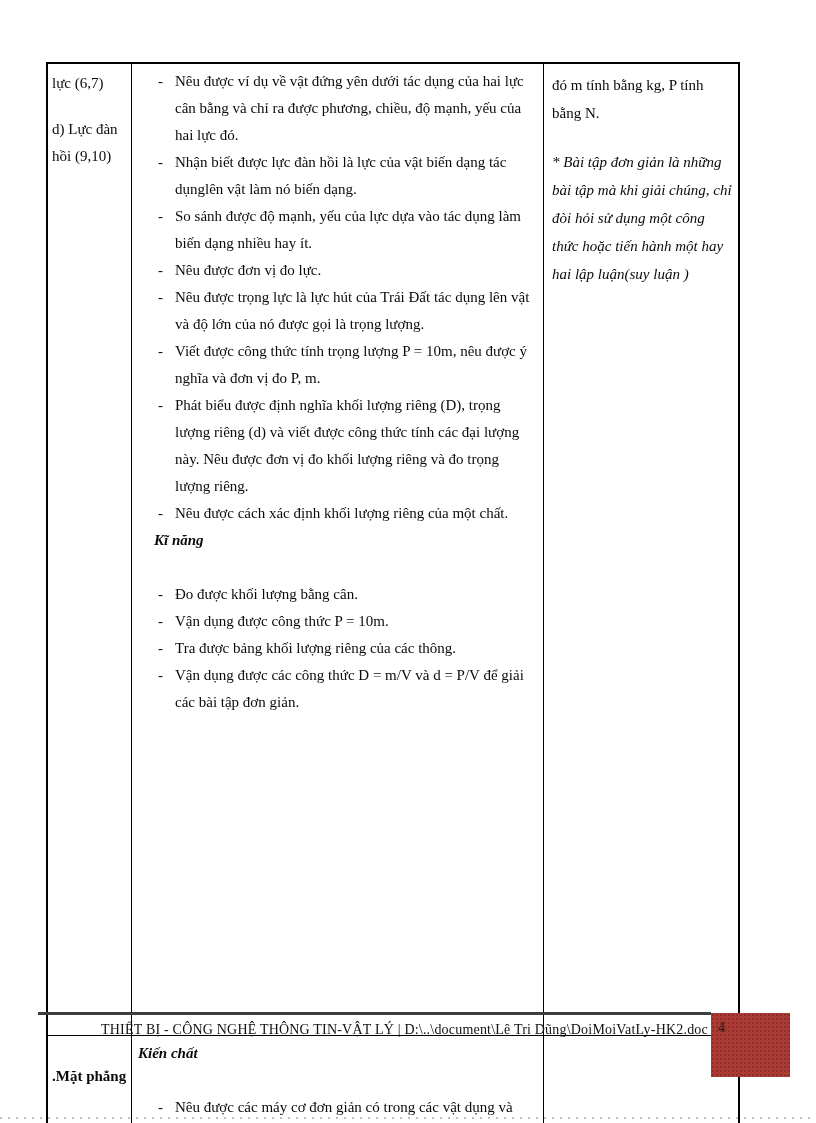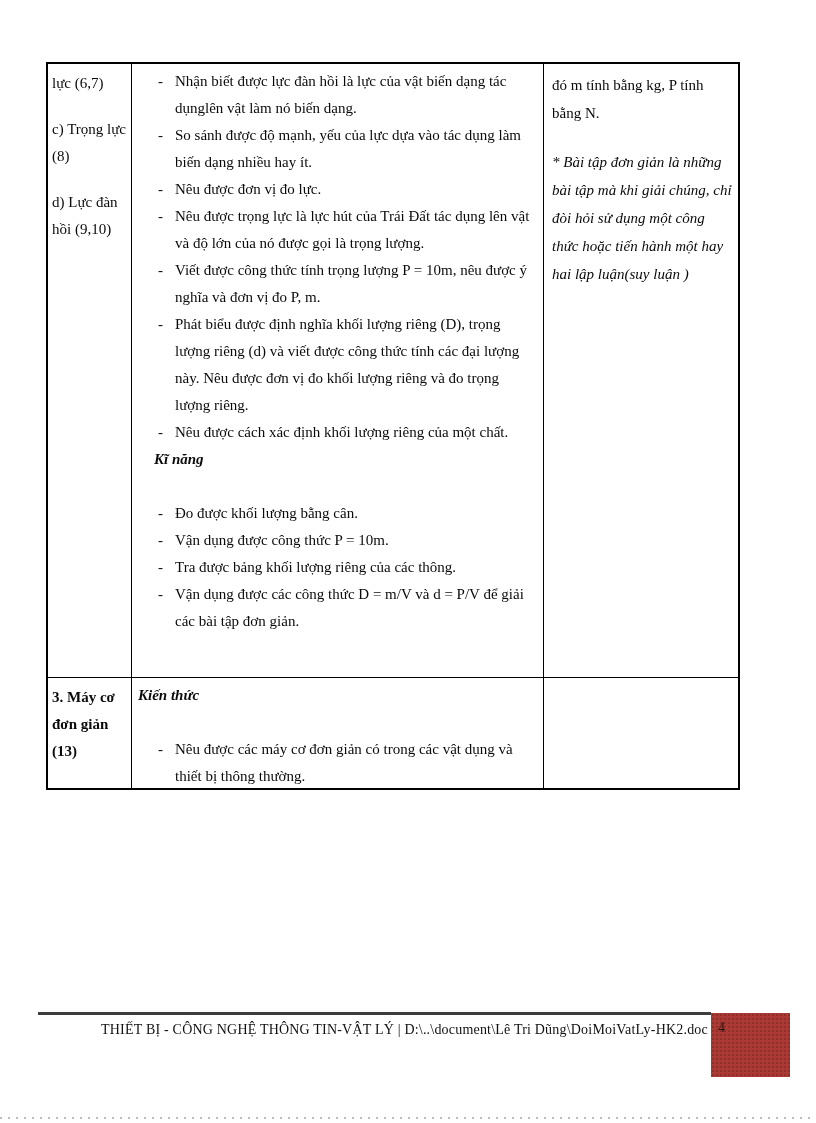--- a/index.html
+++ b/index.html
@@ -13,21 +13,21 @@
     display:grid;grid-template-columns:84px 412px 194px;
     border:2px solid #000;
   }
   .cell{
     font-size:15px;line-height:27px;
     border-right:1px solid #000;border-bottom:1px solid #000;
     box-sizing:border-box;overflow:hidden;
   }
   .cell.col3{border-right:none;}
   .cell.row2{border-bottom:none;height:110px;}
-  .cell.row1{height:614px;}
+  .cell.row1{height:972px;}
   
   .cell.topic{padding:6px 2px 0 4px;}
   .topic-item{margin:0 0 19px 0;}
   .topic-item.bold{font-weight:bold;}
   .topic-item.gap-top{margin-top:21px;}
   
   .cell.req{padding:4px 8px 0 0;}
   .bullet{position:relative;padding-left:43px;margin:0;}
   .bullet::before{content:"-";position:absolute;left:26px;top:0;}
   .section-heading{font-weight:bold;font-style:italic;margin:0 0 0 22px;}
@@ -59,25 +59,25 @@
 </style>
 </head>
 <body>
 
 <div class="page">
 
   <div class="doc-table">
 
     <div class="cell row1 topic">
       <p class="topic-item">lực (6,7)</p>
-      <p class="topic-item">c) Trọng lực (8)</p>
       <p class="topic-item">d) Lực đàn hồi (9,10)</p>
     </div>
 
     <div class="cell row1 req">
+      <p class="bullet">Nêu được ví dụ về vật đứng yên dưới tác dụng của hai lực cân bằng và chỉ ra được phương, chiều, độ mạnh, yếu của hai lực đó.</p>
       <p class="bullet">Nhận biết được lực đàn hồi là lực của vật biến dạng tác dụnglên vật làm nó biến dạng.</p>
       <p class="bullet">So sánh được độ mạnh, yếu của lực dựa vào tác dụng làm biến dạng nhiều hay ít.</p>
       <p class="bullet">Nêu được đơn vị đo lực.</p>
       <p class="bullet">Nêu được trọng lực là lực hút của Trái Đất tác dụng lên vật và độ lớn của nó được gọi là trọng lượng.</p>
       <p class="bullet">Viết được công thức tính trọng lượng P = 10m, nêu được ý nghĩa và đơn vị đo P, m.</p>
       <p class="bullet">Phát biểu được định nghĩa khối lượng riêng (D), trọng lượng riêng (d) và viết được công thức tính các đại lượng này. Nêu được đơn vị đo khối lượng riêng và đo trọng lượng riêng.</p>
       <p class="bullet">Nêu được cách xác định khối lượng riêng của một chất.</p>
       <p class="section-heading">Kĩ năng</p>
       <div class="blank-line"></div>
       <p class="bullet">Đo được khối lượng bằng cân.</p>
@@ -85,26 +85,25 @@
       <p class="bullet">Tra được bảng khối lượng riêng của các thông.</p>
       <p class="bullet">Vận dụng được các công thức D = m/V và d = P/V để giải các bài tập đơn giản.</p>
     </div>
 
     <div class="cell row1 col3 notes">
       <p class="note-para">đó m tính bằng kg, P tính bằng N.</p>
       <p class="note-para">* Bài tập đơn giản là những bài tập mà khi giải chúng, chỉ đòi hỏi sử dụng một công thức hoặc tiến hành một hay hai lập luận(suy luận )</p>
     </div>
 
     <div class="cell row2 topic">
-      <p class="topic-item bold" style="margin-bottom:0;">3. Máy cơ đơn giản (13)</p>
       <p class="topic-item bold gap-top">.Mặt phẳng</p>
     </div>
 
     <div class="cell row2 req">
-      <p class="section-heading tight">Kiến thức</p>
+      <p class="section-heading tight">Kiến chất</p>
       <div class="blank-line"></div>
       <p class="bullet">Nêu được các máy cơ đơn giản có trong các vật dụng và thiết bị thông thường.</p>
 
     </div>
 
     <div class="cell row2 col3 notes"></div>
 
   </div>
 
   <div class="footer-rule"></div>

